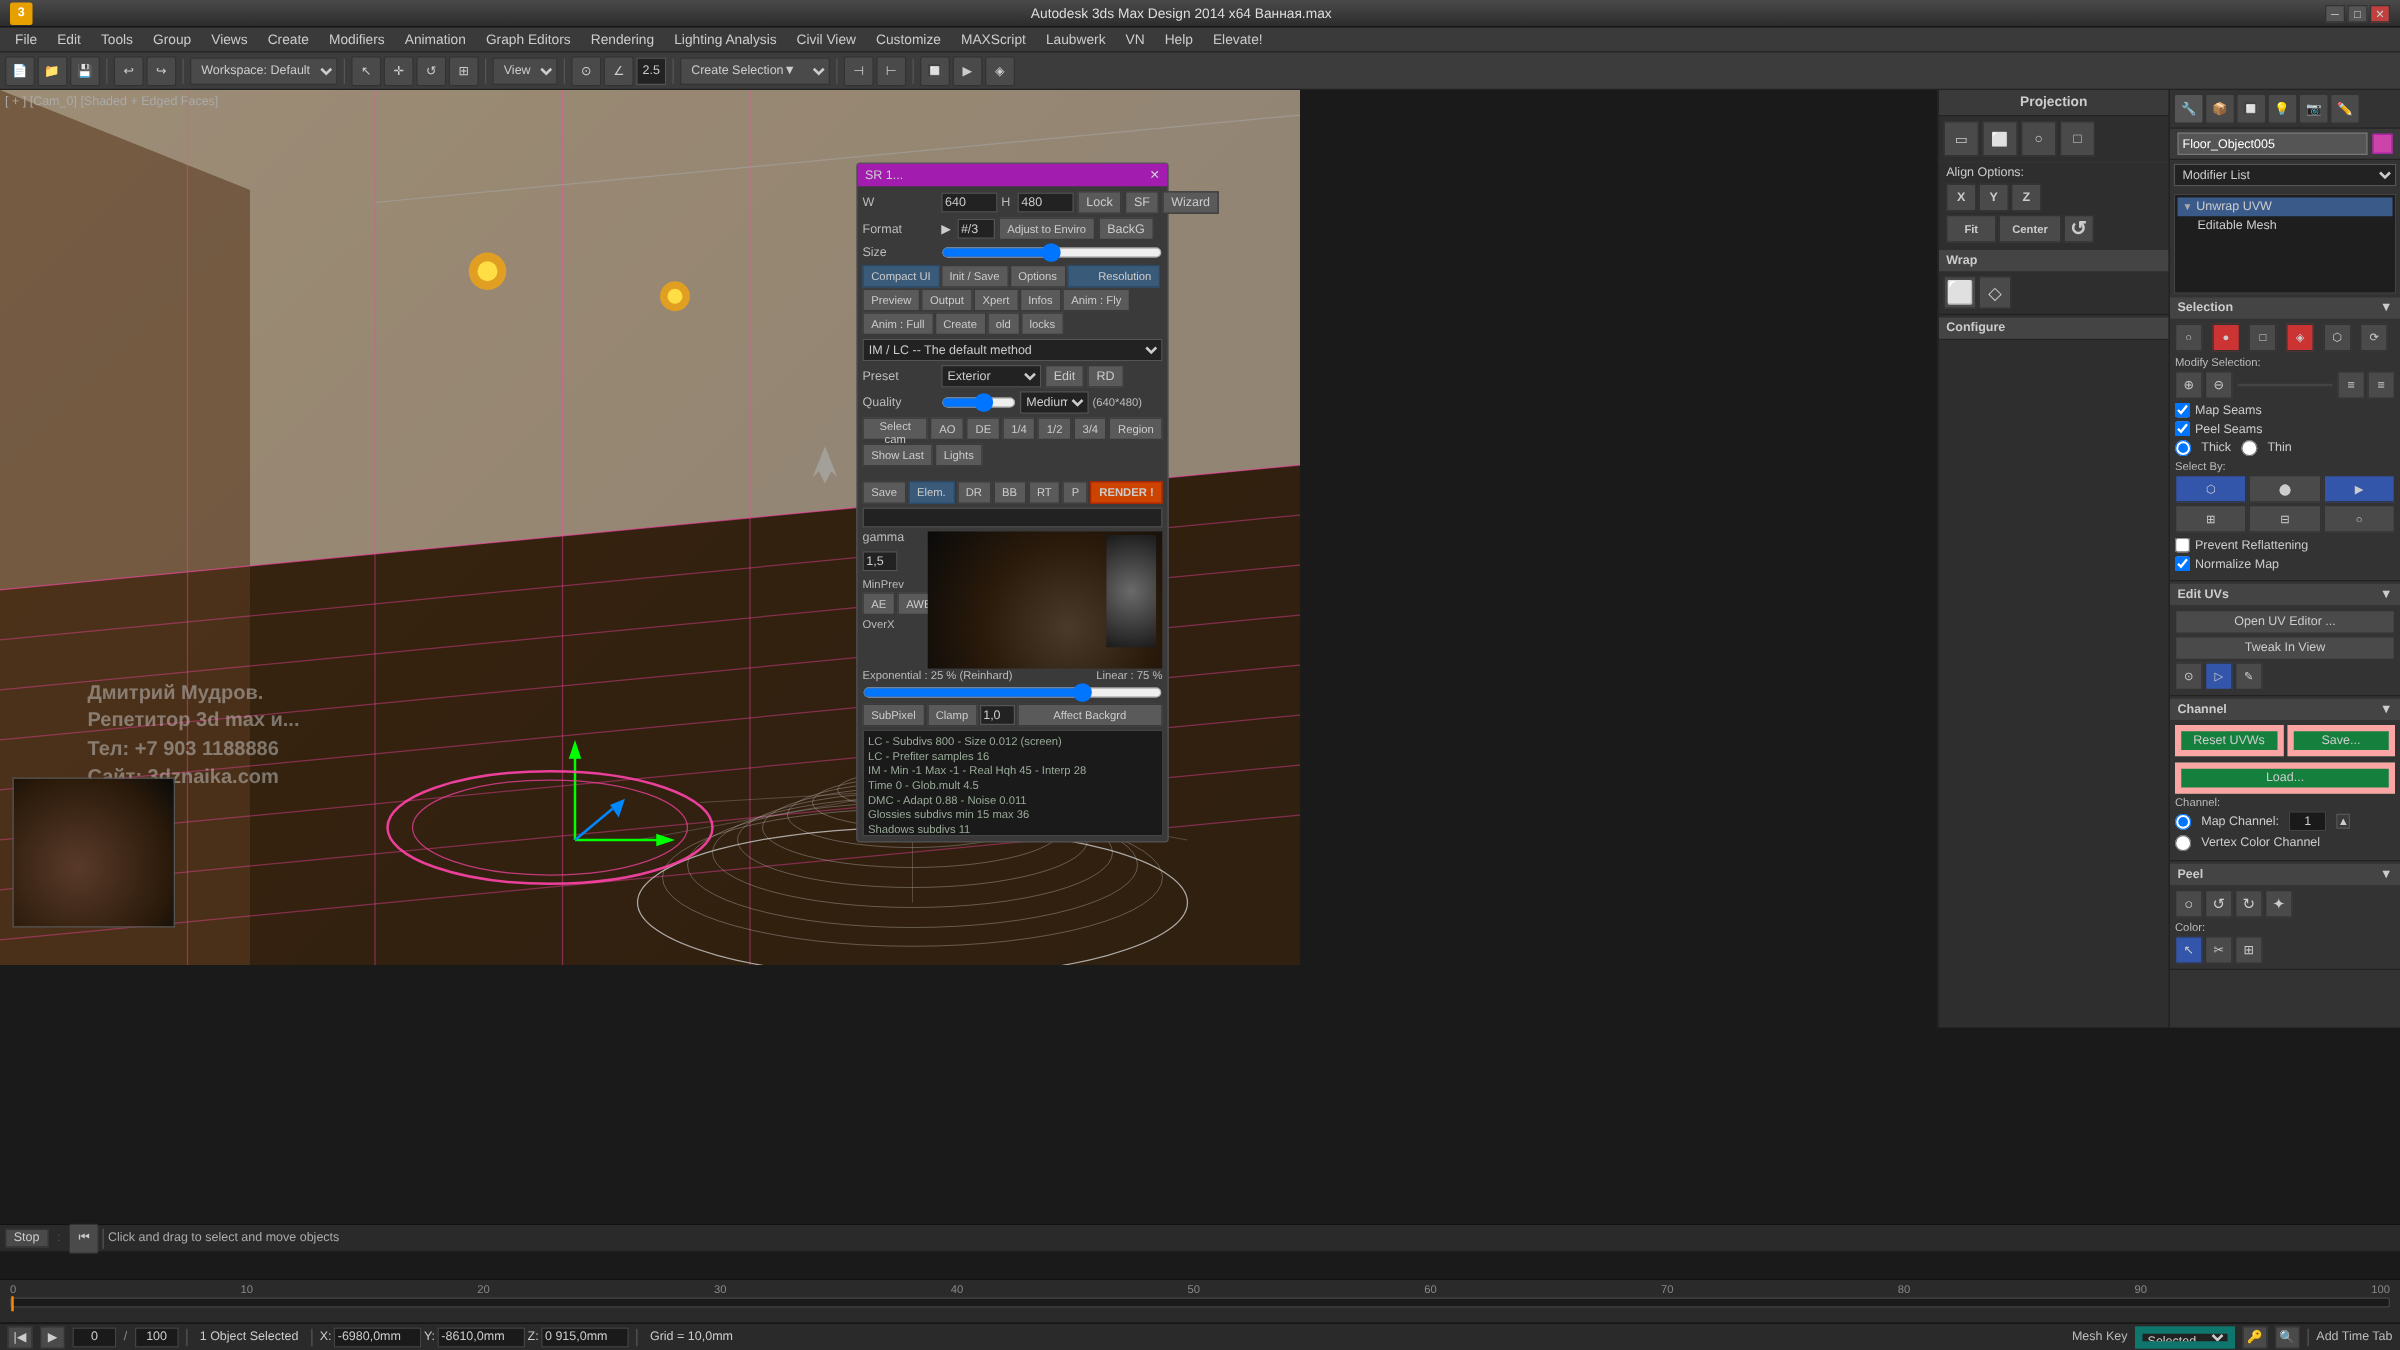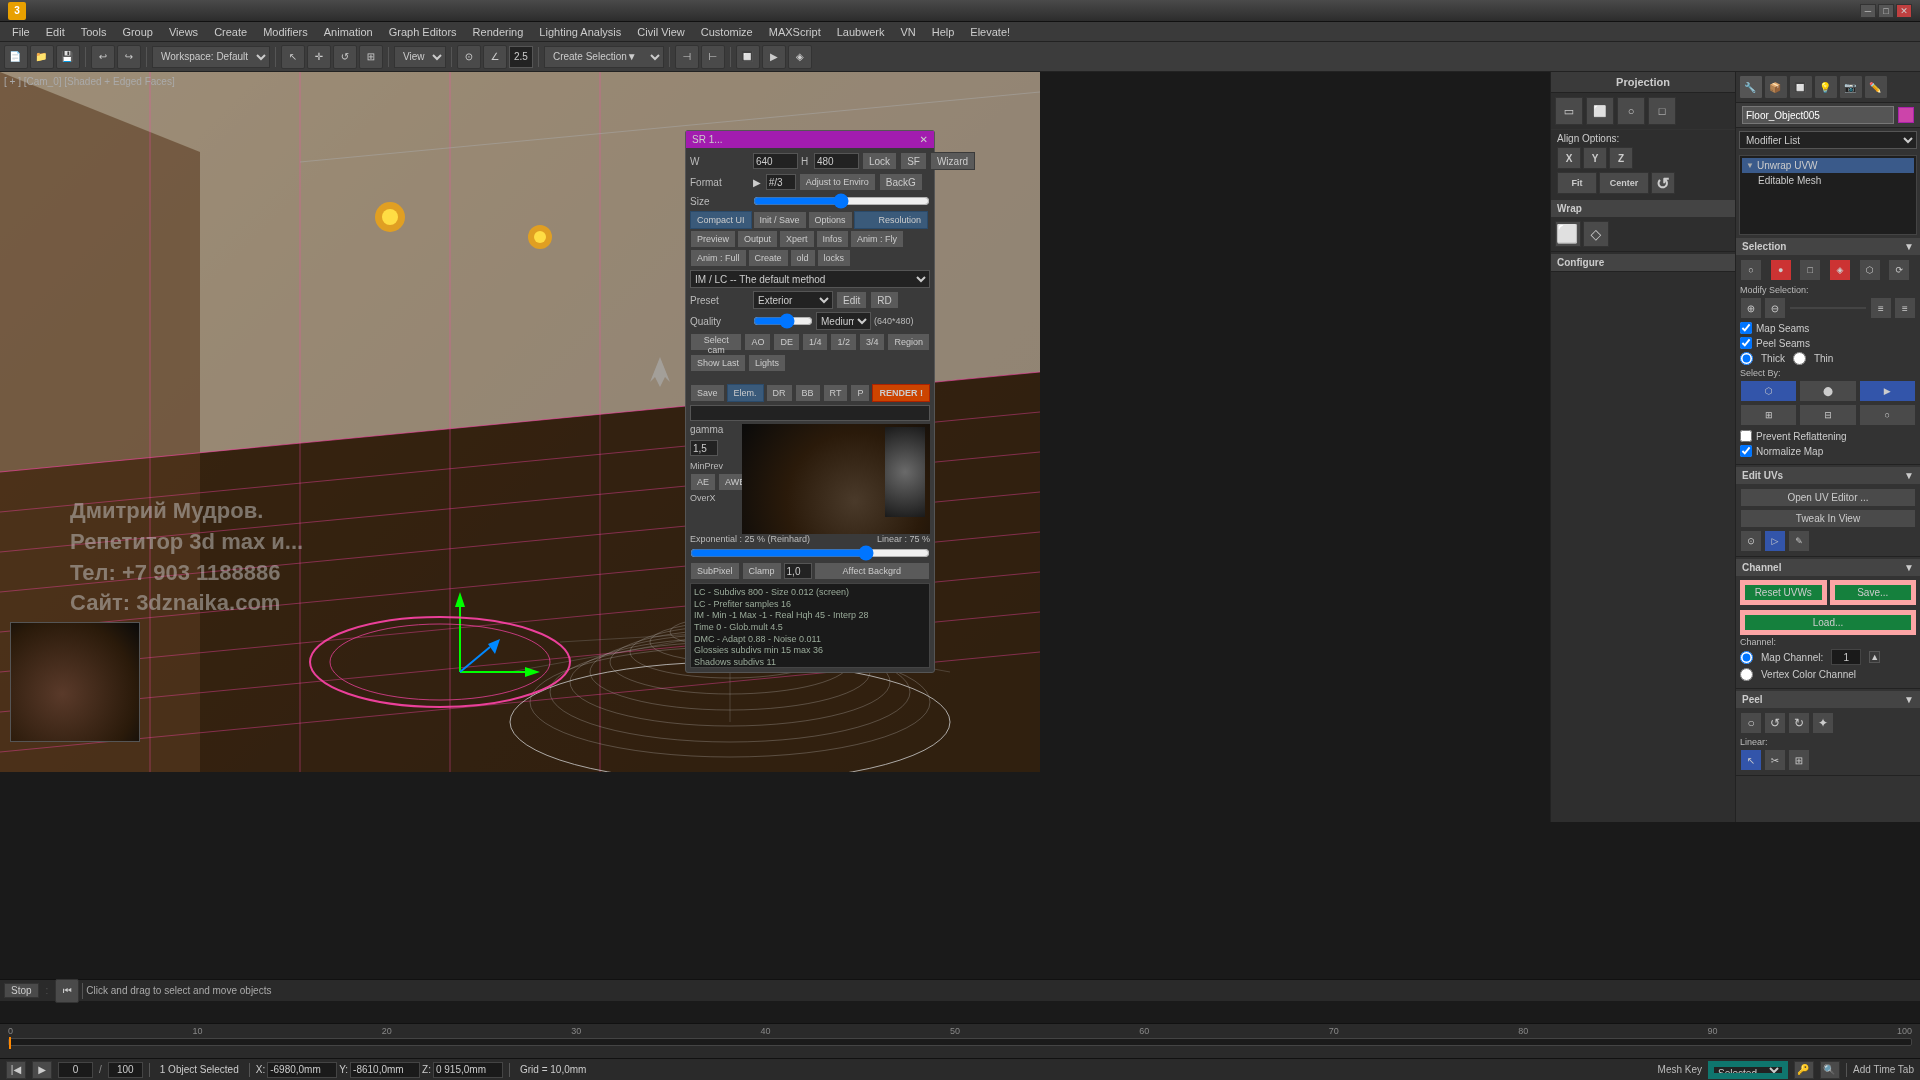--- a/index.html
+++ b/index.html
@@ -131,23 +131,23 @@
     .viewport-label {
       position: absolute;
       top: 4px; left: 4px;
       color: #aaa;
       font-size: 10px;
     }
 
     
     .watermark {
       position: absolute;
-      top: 424px; left: 70px;
+      top: 472px; left: 70px;
       color: rgba(200,200,200,0.5);
-      font-size: 22px;
+      font-size: 16px;
       font-weight: bold;
       line-height: 1.4;
       pointer-events: none;
     }
 
     
     .video-thumb {
       position: absolute;
       bottom: 30px; left: 10px;
       width: 130px; height: 120px;
@@ -640,20 +640,21 @@
     }
 
   </style>
 </head>
 <body>
 
 <div id="title-bar">
   <div style="display:flex;align-items:center;gap:4px;">
     <div class="app-icon">3</div>
   </div>
+  <span class="title-text">Autodesk 3ds Max Design 2014 x64   Ванная.max</span>
   <div class="win-controls">
     <div class="win-btn">─</div>
     <div class="win-btn">□</div>
     <div class="win-btn close">✕</div>
   </div>
 </div>
 
 <div id="menu-bar">
   <div class="menu-item">File</div>
   <div class="menu-item">Edit</div>
@@ -1124,21 +1125,21 @@
       <span>▼</span>
     </div>
     <div class="panel-section-body">
       <div class="peel-btn-row">
         <div class="peel-btn">○</div>
         <div class="peel-btn">↺</div>
         <div class="peel-btn">↻</div>
         <div class="peel-btn">✦</div>
       </div>
 
-      <div style="font-size:9px;color:#bbb;margin-bottom:2px;">Linear:</div>
+      <div style="font-size:9px;color:#bbb;margin-bottom:2px;">Color:</div>
       <div class="seams-btn-row">
         <div class="seams-btn active">↖</div>
         <div class="seams-btn">✂</div>
         <div class="seams-btn">⊞</div>
       </div>
     </div>
   </div>
 </div>
 
 <div id="bottom-toolbar">

